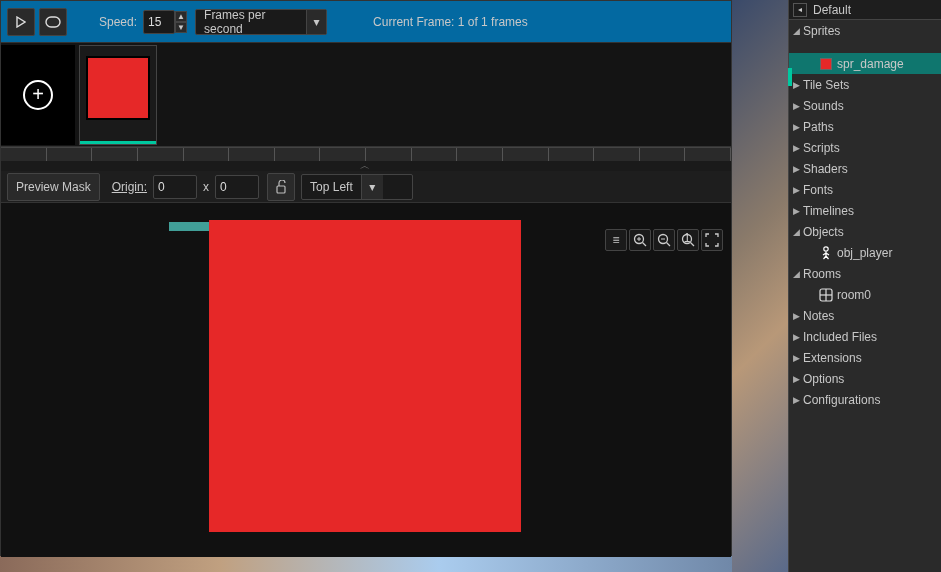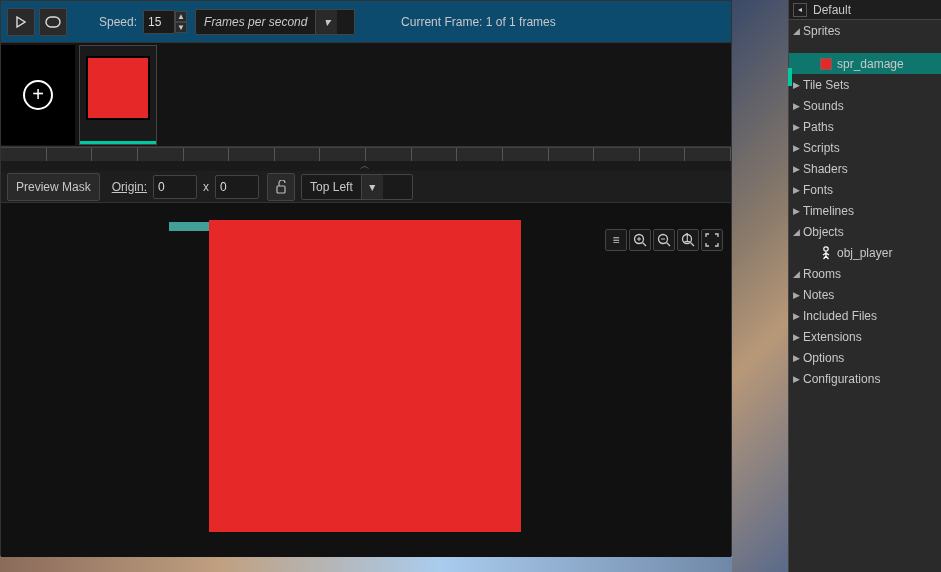--- a/index.html
+++ b/index.html
@@ -1,20 +1,20 @@
 <!DOCTYPE html>
 <html><head>
 <meta charset="utf-8">
 <style>
 *{margin:0;padding:0;box-sizing:border-box;font-family:"Segoe UI",Arial,sans-serif;font-size:12px;color:#c8c8c8;}
 body{background:#1a1a1a;width:941px;height:572px;overflow:hidden;position:relative;}
 .bg-desktop{position:absolute;left:732px;top:0;width:56px;height:572px;background:linear-gradient(135deg,#3a4a6a 0%,#8a7a6a 40%,#b89878 60%,#5a6a8a 100%);}
 .bg-desktop2{position:absolute;left:0;top:556px;width:732px;height:16px;background:linear-gradient(90deg,#8a6a5a 0%,#c0a080 30%,#aaccee 60%,#7088a8 100%);}
 .editor{position:absolute;left:0;top:0;width:732px;height:556px;background:#1e1e1e;border:1px solid #333;}
-.toolbar{display:flex;align-items:center;height:42px;background:#0c4a6e;border-bottom:1px solid #333;padding:4px;}
+.toolbar{display:flex;align-items:center;height:42px;background:#0369a1;border-bottom:1px solid #333;padding:4px;}
 .btn{display:inline-flex;align-items:center;justify-content:center;height:28px;background:#2a2a2a;border:1px solid #444;border-radius:2px;cursor:pointer;margin:0 2px;}
 .btn-sq{width:28px;}
 .lbl{margin:0 6px;}
 .input-num{width:32px;height:24px;background:#1a1a1a;border:1px solid #444;border-radius:2px;text-align:left;padding:0 4px;color:#ddd;}
 .spinners{display:flex;flex-direction:column;margin-right:8px;}
 .spin{width:12px;height:11px;background:#2a2a2a;border:1px solid #444;font-size:8px;text-align:center;line-height:9px;cursor:pointer;}
 .dropdown{display:flex;align-items:center;height:26px;background:#1a1a1a;border:1px solid #444;border-radius:2px;}
 .dd-label{padding:0 8px;}
 .dd-arrow{width:22px;height:24px;background:#2a2a2a;border-left:1px solid #444;display:flex;align-items:center;justify-content:center;}
 .frames-strip{height:104px;background:#141414;display:flex;align-items:center;padding:1px 0;border-bottom:1px solid #333;}
@@ -66,21 +66,21 @@
       <svg width="16" height="12" viewBox="0 0 16 12">
           <rect x="1" y="1" width="14" height="10" rx="5" fill="none" stroke="#ddd" stroke-width="1.4"></rect>
         </svg>
     </div>
     <span class="lbl" style="margin-left:30px;">Speed:</span>
     <input class="input-num" value="15" style="">
     <div class="spinners">
       <div class="spin">▲</div>
       <div class="spin">▼</div>
     </div>
-    <div class="dropdown" style="width:160px;font-style:italic;">
+    <div class="dropdown" style="width:132px;">
       <span class="dd-label">Frames per second</span>
       <div class="dd-arrow">▾</div>
     </div>
     <span class="lbl" style="margin-left:46px;">Current Frame: 1 of 1 frames</span>
   </div>
 
   <div class="frames-strip">
     <div class="add-frame">
       <div class="plus-circle">+</div>
     </div>
@@ -227,20 +227,31 @@
             <circle cx="6" cy="3" r="2.2" fill="none" stroke="#fff" stroke-width="1.2"></circle>
             <path d="M6 5.5 V10 M6 7 L3 9 M6 7 L9 9 M6 10 L3.5 13 M6 10 L8.5 13" fill="none" stroke="#fff" stroke-width="1.2"></path>
           </svg>
         </span>
         <span>obj_player</span>
       </div>
       <div class="tree-item">
         <span class="expand">◢</span>
         <span>Rooms</span>
       </div>
+      <div class="tree-item child">
+        <span class="expand"></span>
+        <span class="tree-icon">
+          <svg width="14" height="14" viewBox="0 0 14 14">
+            <rect x="1" y="1" width="12" height="12" rx="2" fill="none" stroke="#ddd" stroke-width="1.2"></rect>
+            <line x1="7" y1="1" x2="7" y2="13" stroke="#ddd" stroke-width="1.2"></line>
+            <line x1="1" y1="7" x2="13" y2="7" stroke="#ddd" stroke-width="1.2"></line>
+          </svg>
+        </span>
+        <span>room0</span>
+      </div>
       <div class="tree-item">
         <span class="expand">▶</span>
         <span>Notes</span>
       </div>
       <div class="tree-item">
         <span class="expand">▶</span>
         <span>Included Files</span>
       </div>
       <div class="tree-item">
         <span class="expand">▶</span>

